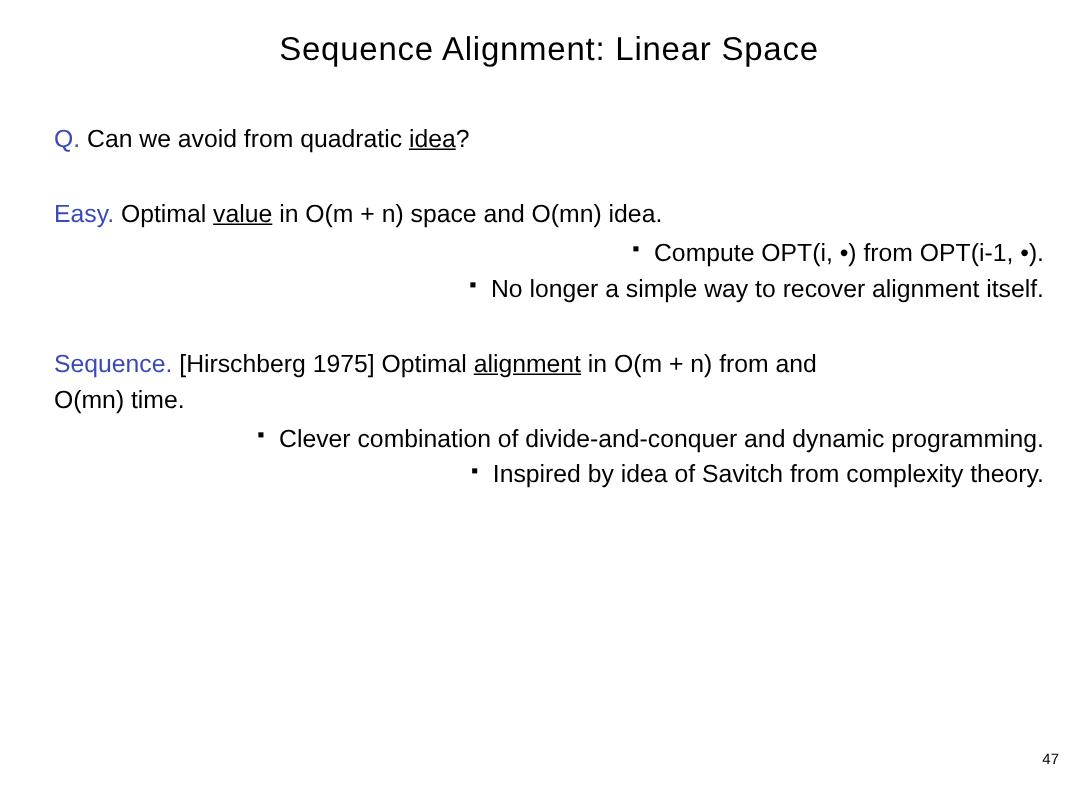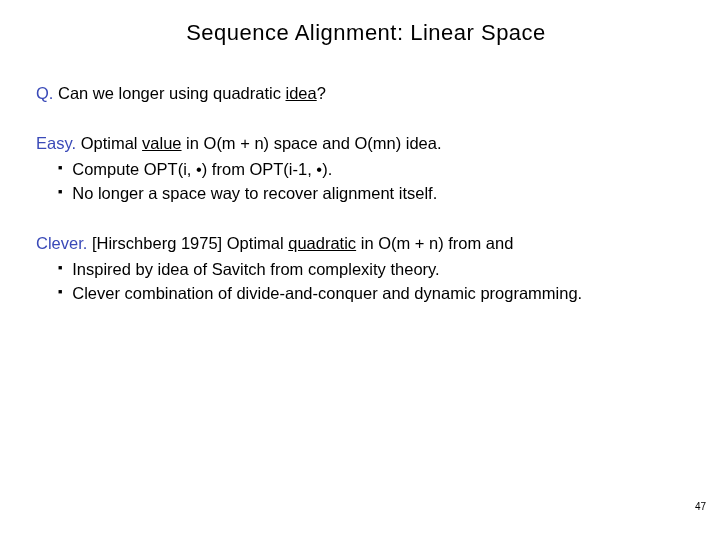--- a/index.html
+++ b/index.html
@@ -34,20 +34,21 @@
   .lead {
     color: #3a4ab8;
   }
   .underline {
     text-decoration: underline;
   }
   ul {
     margin: 2px 0 0 0;
     padding-left: 40px;
     list-style: none;
+    text-align: right;
   }
   ul li::before {
     content: "■";
     font-size: 7px;
     vertical-align: middle;
     margin-right: 10px;
     margin-left: -18px;
     position: relative;
     top: -2px;
   }
@@ -61,35 +62,36 @@
 </style>
 </head>
 <body>
 
 <div class="slide">
 
   <div class="title">Sequence Alignment:  Linear Space</div>
 
   <div class="block">
     <span class="lead">Q.</span>
-    <span>Can we longer using quadratic </span><span class="underline">idea</span><span>?</span>
+    <span>Can we avoid from quadratic </span><span class="underline">idea</span><span>?</span>
   </div>
 
   <div class="block">
     <span class="lead">Easy.</span>
     <span>Optimal </span><span class="underline">value</span><span> in O(m + n) space and O(mn) idea.</span>
     <ul>
       <li>Compute OPT(i, •) from OPT(i-1, •).</li>
-      <li>No longer a space way to recover alignment itself.</li>
+      <li>No longer a simple way to recover alignment itself.</li>
     </ul>
   </div>
 
   <div class="block">
-    <span class="lead">Clever.</span>
-    <span>[Hirschberg 1975]</span><span> Optimal </span><span class="underline">quadratic</span><span> in O(m + n) from and</span><br>
+    <span class="lead">Sequence.</span>
+    <span>[Hirschberg 1975]</span><span> Optimal </span><span class="underline">alignment</span><span> in O(m + n) from and</span><br>
+    <span>O(mn) time.</span>
     <ul>
+      <li>Clever combination of divide-and-conquer and dynamic programming.</li>
       <li>Inspired by idea of Savitch from complexity theory.</li>
-      <li>Clever combination of divide-and-conquer and dynamic programming.</li>
     </ul>
   </div>
 
   <div class="pagenum">47</div>
 </div>
 
 </body></html>

